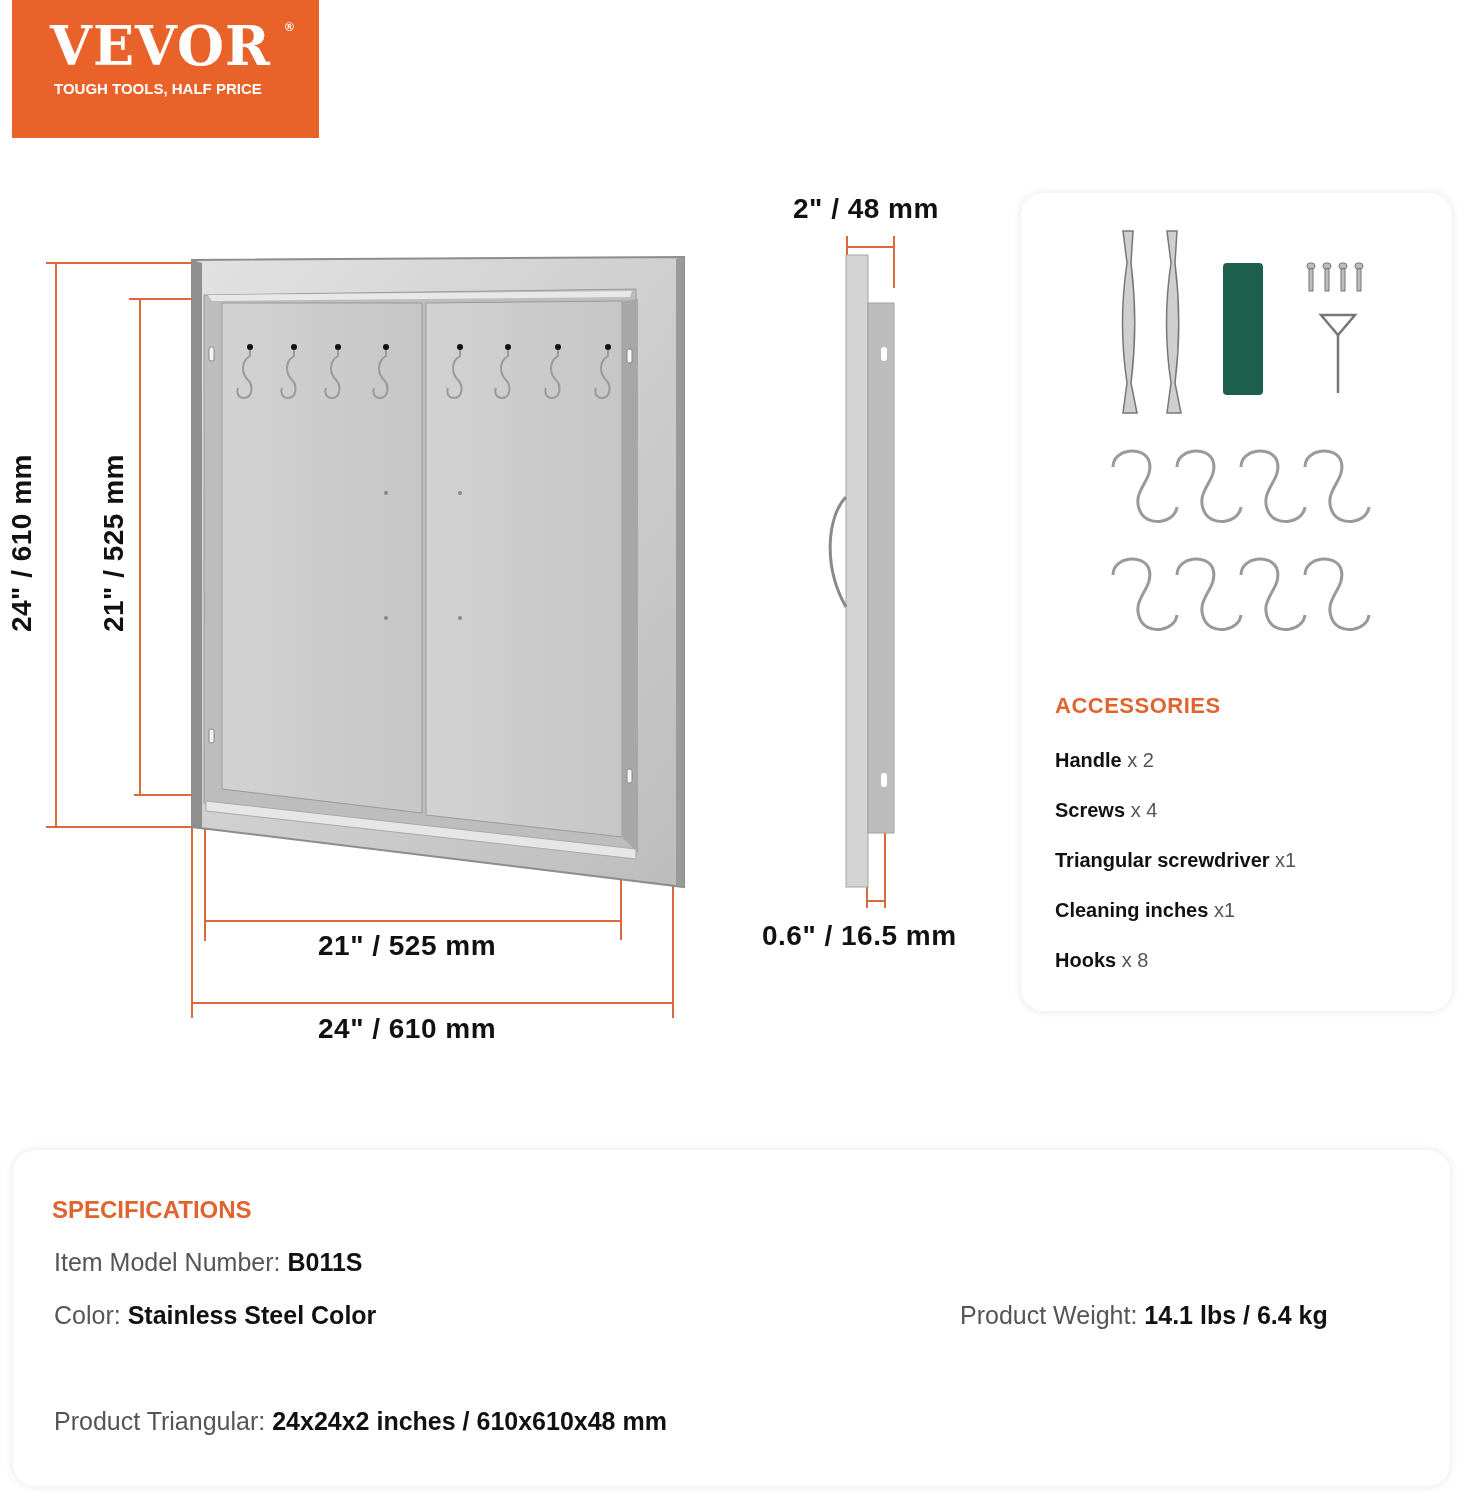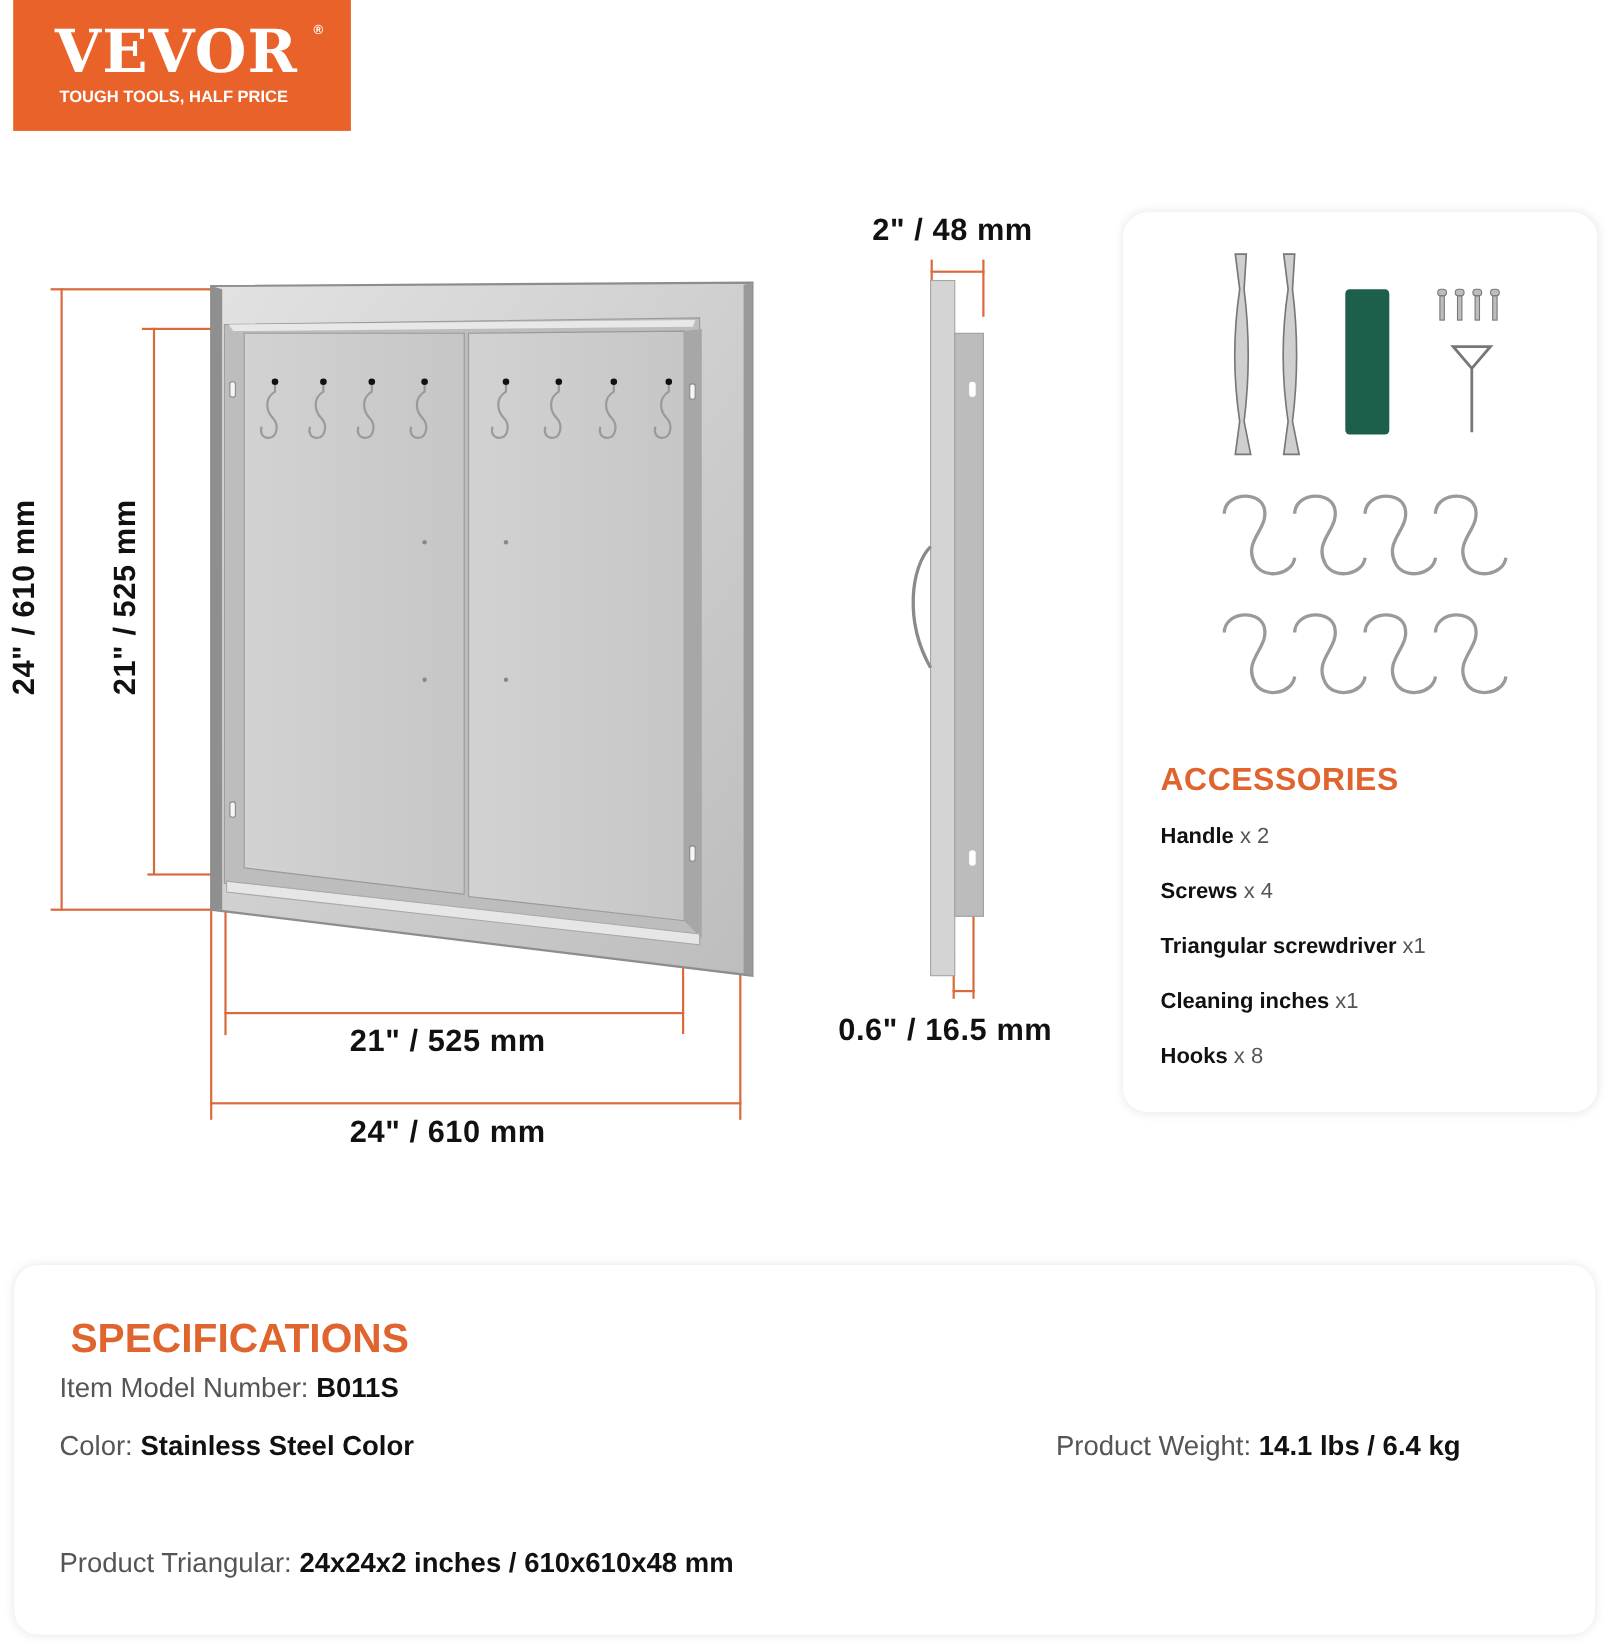--- a/index.html
+++ b/index.html
@@ -1,47 +1,47 @@
 <!DOCTYPE html>
 <html><head>
 <meta charset="utf-8">
 <style>
   * { box-sizing: border-box; margin: 0; padding: 0; }
   html, body { width: 1466px; height: 1500px; background: #ffffff; overflow: hidden; }
   body { position: relative; font-family: "Liberation Sans", sans-serif; color: #111; }
 
   
-  .logo { position: absolute; left: 12px; top: 0; width: 307px; height: 119px; background: #e9622a; }
+  .logo { position: absolute; left: 12px; top: 0; width: 307px; height: 138px; background: #e9622a; }
   .logo-word { position: absolute; left: 38px; top: 14px; font-family: "DejaVu Serif", serif; font-weight: 900; font-size: 54px; color: #fff; letter-spacing: 1px; transform: scaleY(1.0); }
   .logo-reg { position: absolute; left: 273px; top: 20px; font-size: 12px; color: #fff; font-weight: bold; }
   .logo-tag { position: absolute; left: 42px; top: 80px; font-size: 15px; font-weight: bold; color: #fff; letter-spacing: 0px; }
 
   
   .dim { position: absolute; background: #d96a3b; }
   .dim-label { position: absolute; font-weight: bold; font-size: 28px; color: #111; white-space: nowrap; letter-spacing: 0.5px; }
   .dim-label.vert { transform: rotate(-90deg); transform-origin: center center; }
 
   
   .door-svg { position: absolute; left: 190px; top: 255px; }
 
   
   .side-svg { position: absolute; left: 820px; top: 235px; }
 
   
   .acc-card { position: absolute; left: 1021px; top: 193px; width: 431px; height: 818px; background: #fff; border-radius: 22px; box-shadow: 0 0 10px rgba(0,0,0,0.10); }
   .acc-svg { position: absolute; left: 80px; top: 30px; }
-  .acc-title { position: absolute; left: 34px; top: 500px; font-size: 29px; font-weight: bold; color: #e0642e; letter-spacing: 0.5px; }
+  .acc-title { position: absolute; left: 34px; top: 500px; font-size: 22px; font-weight: bold; color: #e0642e; letter-spacing: 0.5px; }
   .acc-list { position: absolute; left: 34px; top: 549px; list-style: none; }
   .acc-item { height: 50px; font-size: 20px; line-height: 36px; white-space: nowrap; }
   .acc-name { font-weight: bold; color: #111; }
   .acc-qty { color: #555; font-weight: normal; }
 
   
   .spec-card { position: absolute; left: 13px; top: 1150px; width: 1437px; height: 336px; background: #fff; border-radius: 22px; box-shadow: 0 0 10px rgba(0,0,0,0.10); }
-  .spec-title { position: absolute; left: 51px; top: 46px; font-size: 37px; font-weight: bold; color: #e0642e; }
+  .spec-title { position: absolute; left: 39px; top: 46px; font-size: 24px; font-weight: bold; color: #e0642e; }
   .spec-row { position: absolute; font-size: 25px; white-space: nowrap; }
   .spec-label { color: #555; }
   .spec-value { color: #111; font-weight: bold; }
 </style>
 </head>
 <body>
 
 <div class="logo">
   <span class="logo-word">VEVOR</span>
   <span class="logo-reg">®</span>

